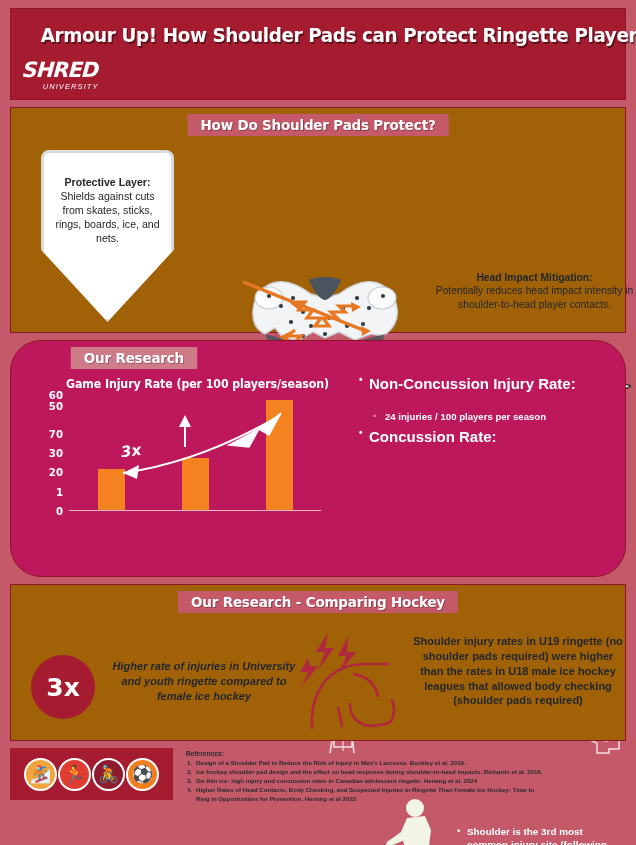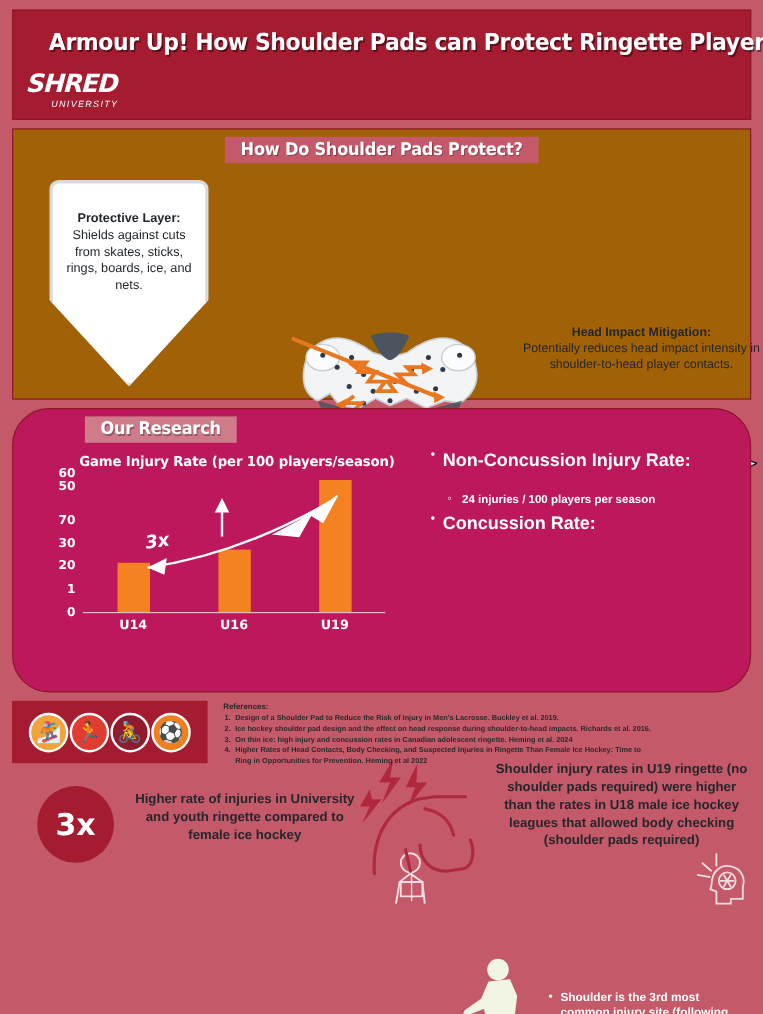--- a/index.html
+++ b/index.html
@@ -265,21 +265,21 @@
     background: #a51c30;
     display: flex; align-items: center; justify-content: center;
     color: #ffffff;
     font-family: "DejaVu Sans", sans-serif;
     font-weight: bold;
     font-size: 25px;
   }
   .compare-left {
     position: absolute; left: 104px; top: 659px; width: 200px;
     text-align: center; color: #23272b;
-    font-size: 11px; font-weight: bold; line-height: 1.35;
+    font-size: 11px; font-weight: bold; line-height: 1.35; font-style: italic;
   }
   .compare-right {
     position: absolute; left: 413px; top: 634px; width: 210px;
     text-align: center; color: #23272b;
     font-size: 11px; font-weight: bold; line-height: 1.35;
   }
   .shoulder-pain-illus { position: absolute; left: 300px; top: 630px; }
 
   
   .footer { position: relative; margin-top: 7px; height: 58px; }
@@ -468,25 +468,20 @@
           </div>
         <svg class="arrow-anno" width="230" height="116" viewBox="0 0 230 116">
           <path d="M14 78 C70 70 120 50 168 22" fill="none" stroke="#ffffff" stroke-width="2"></path>
           <path d="M14 78 L30 70 L28 84 Z" fill="#ffffff"></path>
           <path d="M120 50 C140 40 158 30 172 18 L160 40 L150 34 L140 52 Z" fill="#ffffff" stroke="#ffffff" stroke-width="1.5"></path>
           <path d="M76 52 L76 24" stroke="#ffffff" stroke-width="2"></path>
           <path d="M76 20 L82 32 L70 32 Z" fill="#ffffff"></path>
         </svg>
       </div>
       <div class="anno-3x">3x</div>
-      <div class="x-labels" id="x-labels">
-          <div class="x-label">U14</div>
-          <div class="x-label">U16</div>
-          <div class="x-label">U19</div>
-        </div>
     </div>
 
     <div class="sling-icon">
       <svg width="34" height="50" viewBox="0 0 34 50">
         <circle cx="16" cy="10" r="8" fill="none" stroke="#f4dde1" stroke-width="1.6"></circle>
         <path d="M16 19 L7 26 L4 44 M16 19 L26 26 L28 44" fill="none" stroke="#f4dde1" stroke-width="1.6"></path>
         <path d="M8 26 L26 26 L26 38 L8 38 Z" fill="none" stroke="#f4dde1" stroke-width="1.6"></path>
         <path d="M17 19 L17 42" stroke="#f4dde1" stroke-width="1.2"></path>
       </svg>
     </div>
@@ -522,20 +517,23 @@
           <path d="M40 70 L48 86 L44 96 L52 96 L56 84 L48 66 Z"></path>
         </g>
         <path d="M14 50 L62 88" stroke="#f2f5e4" stroke-width="3" fill="none"></path>
         <ellipse cx="64" cy="90" rx="7" ry="4" fill="none" stroke="#f2f5e4" stroke-width="2.6"></ellipse>
       </svg>
     </div>
 
     <div class="shoulder-stat">Shoulder is the 3rd most common injury site (following the head/neck and knee)</div>
   </div>
 
+  <div class="section sec-light" id="sec-compare">
+    <div class="banner banner-on-light" id="banner-compare">Our Research - Comparing Hockey</div>
+  </div>
 
   <div class="circle-3x">3x</div>
   <div class="compare-left">Higher rate of injuries in University and youth ringette compared to female ice hockey</div>
 
   <div class="shoulder-pain-illus">
     <svg width="112" height="100" viewBox="0 0 112 100">
       <g fill="#b0283e">
         <path d="M28 2 L16 22 L25 22 L18 40 L34 18 L25 18 Z"></path>
         <path d="M8 28 L0 42 L8 42 L2 56 L18 36 L10 36 Z"></path>
         <path d="M48 6 L38 26 L46 26 L40 42 L56 22 L47 22 Z"></path>

